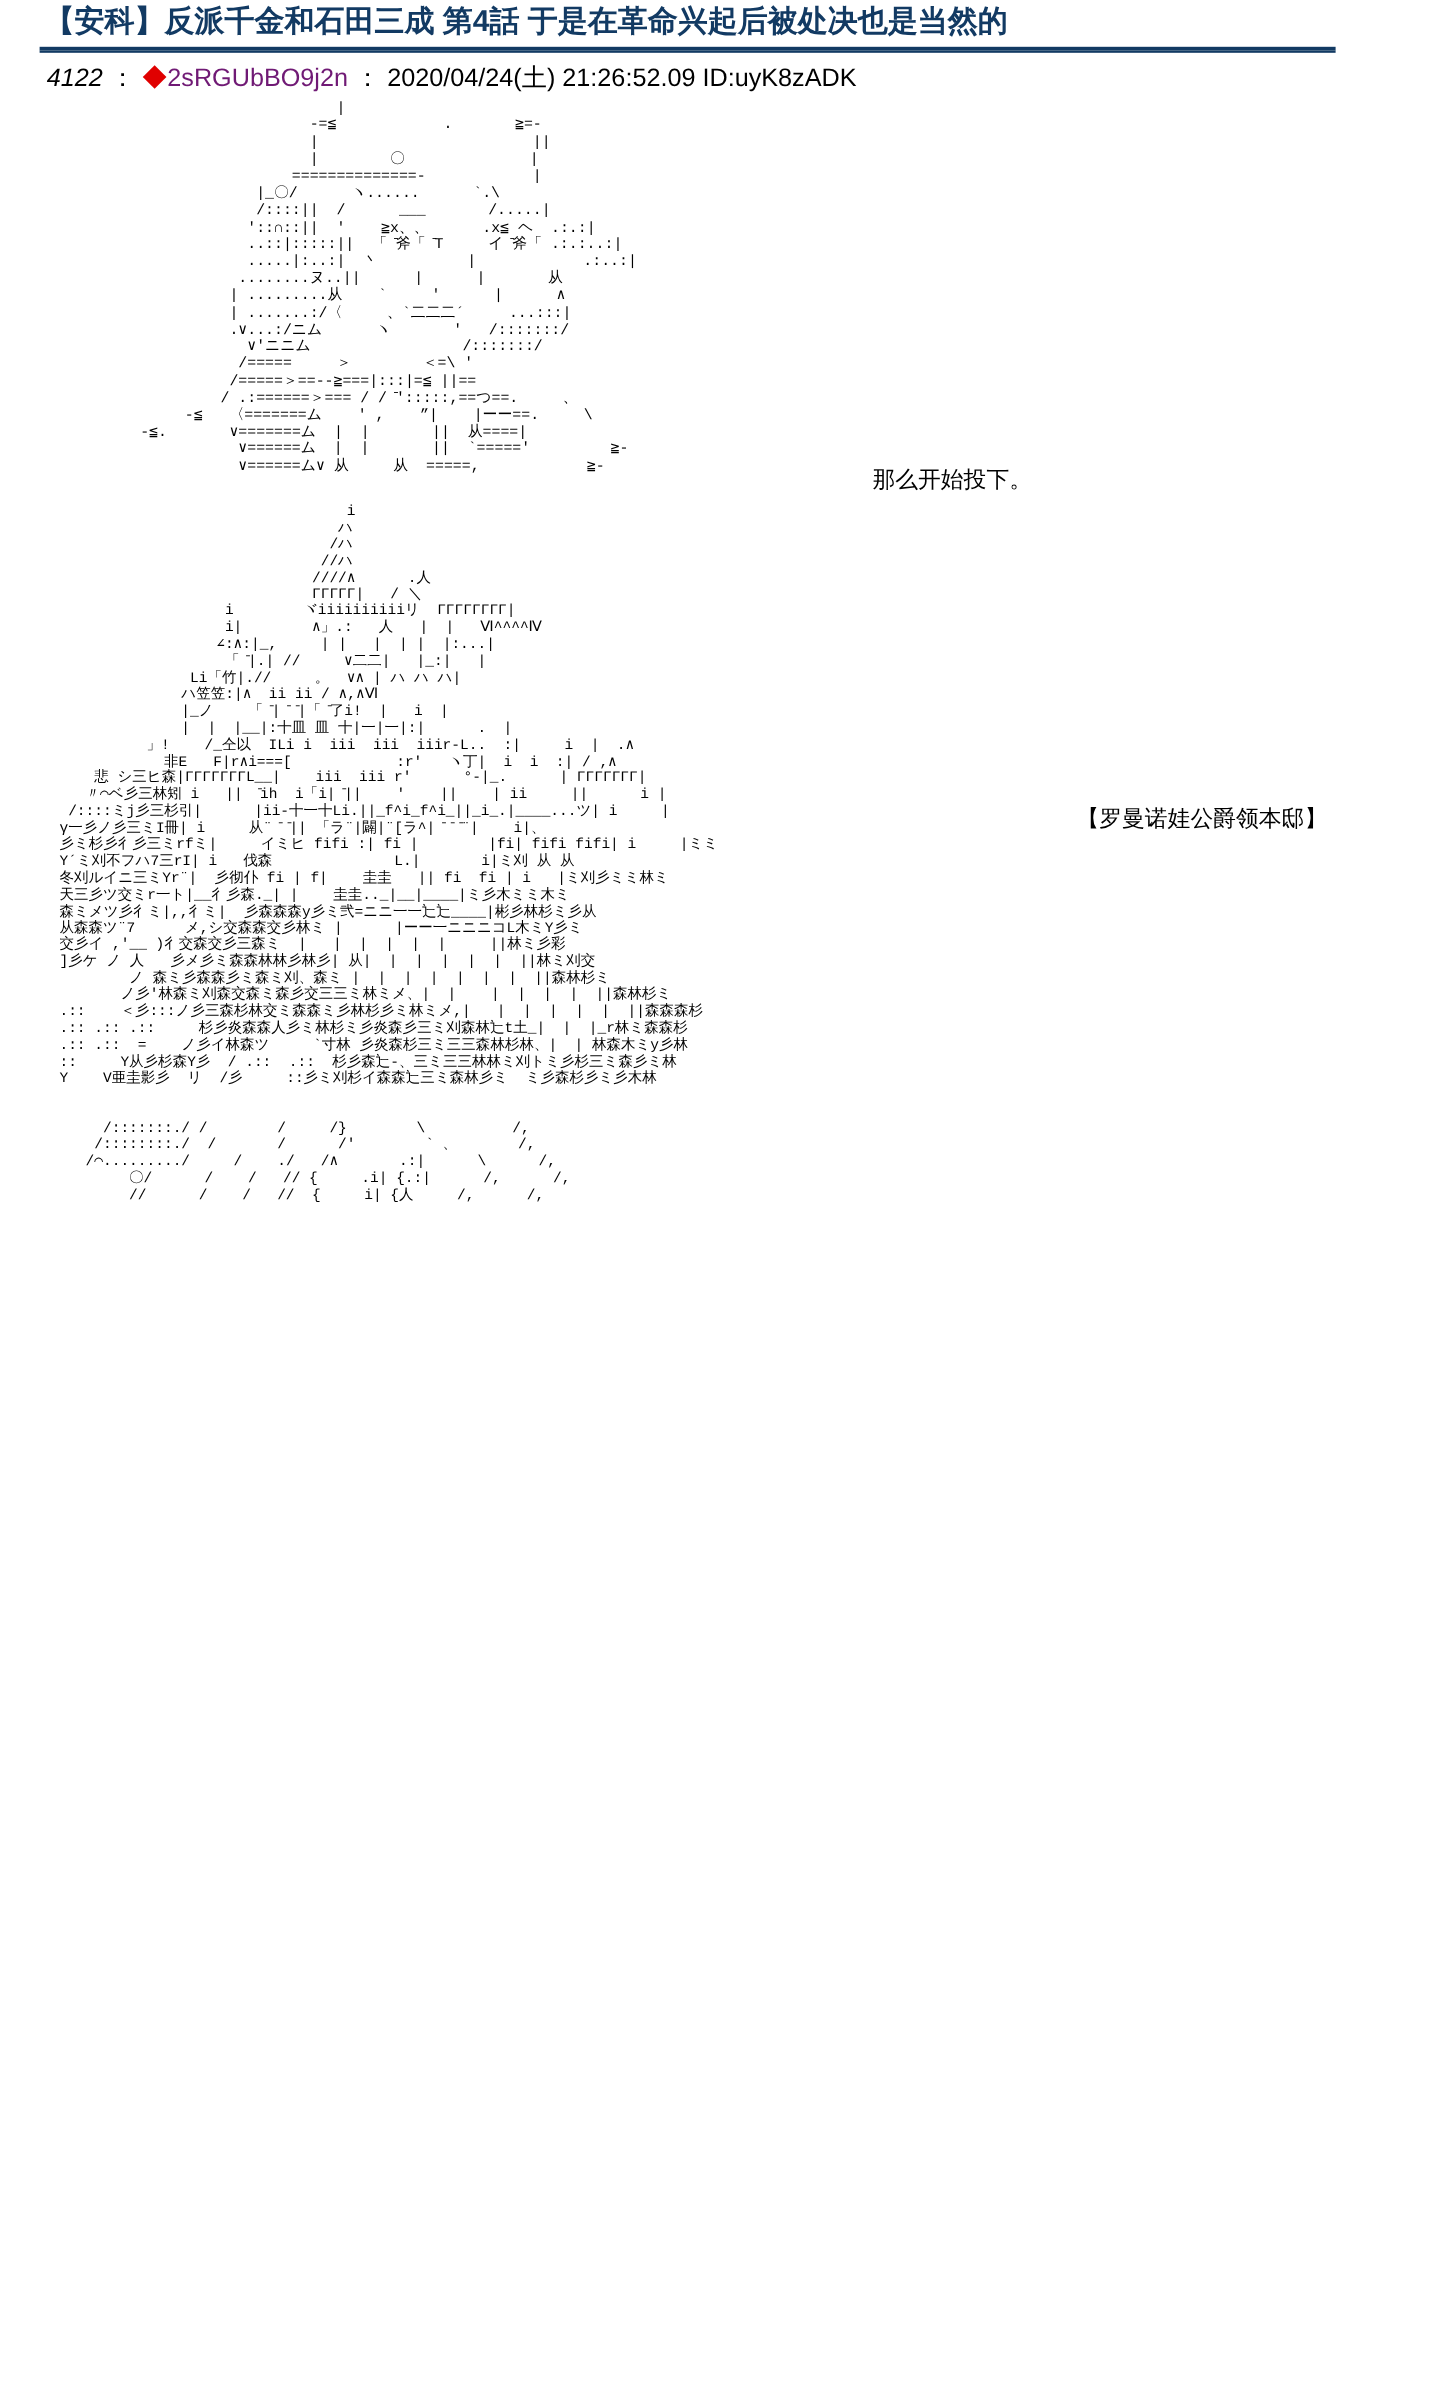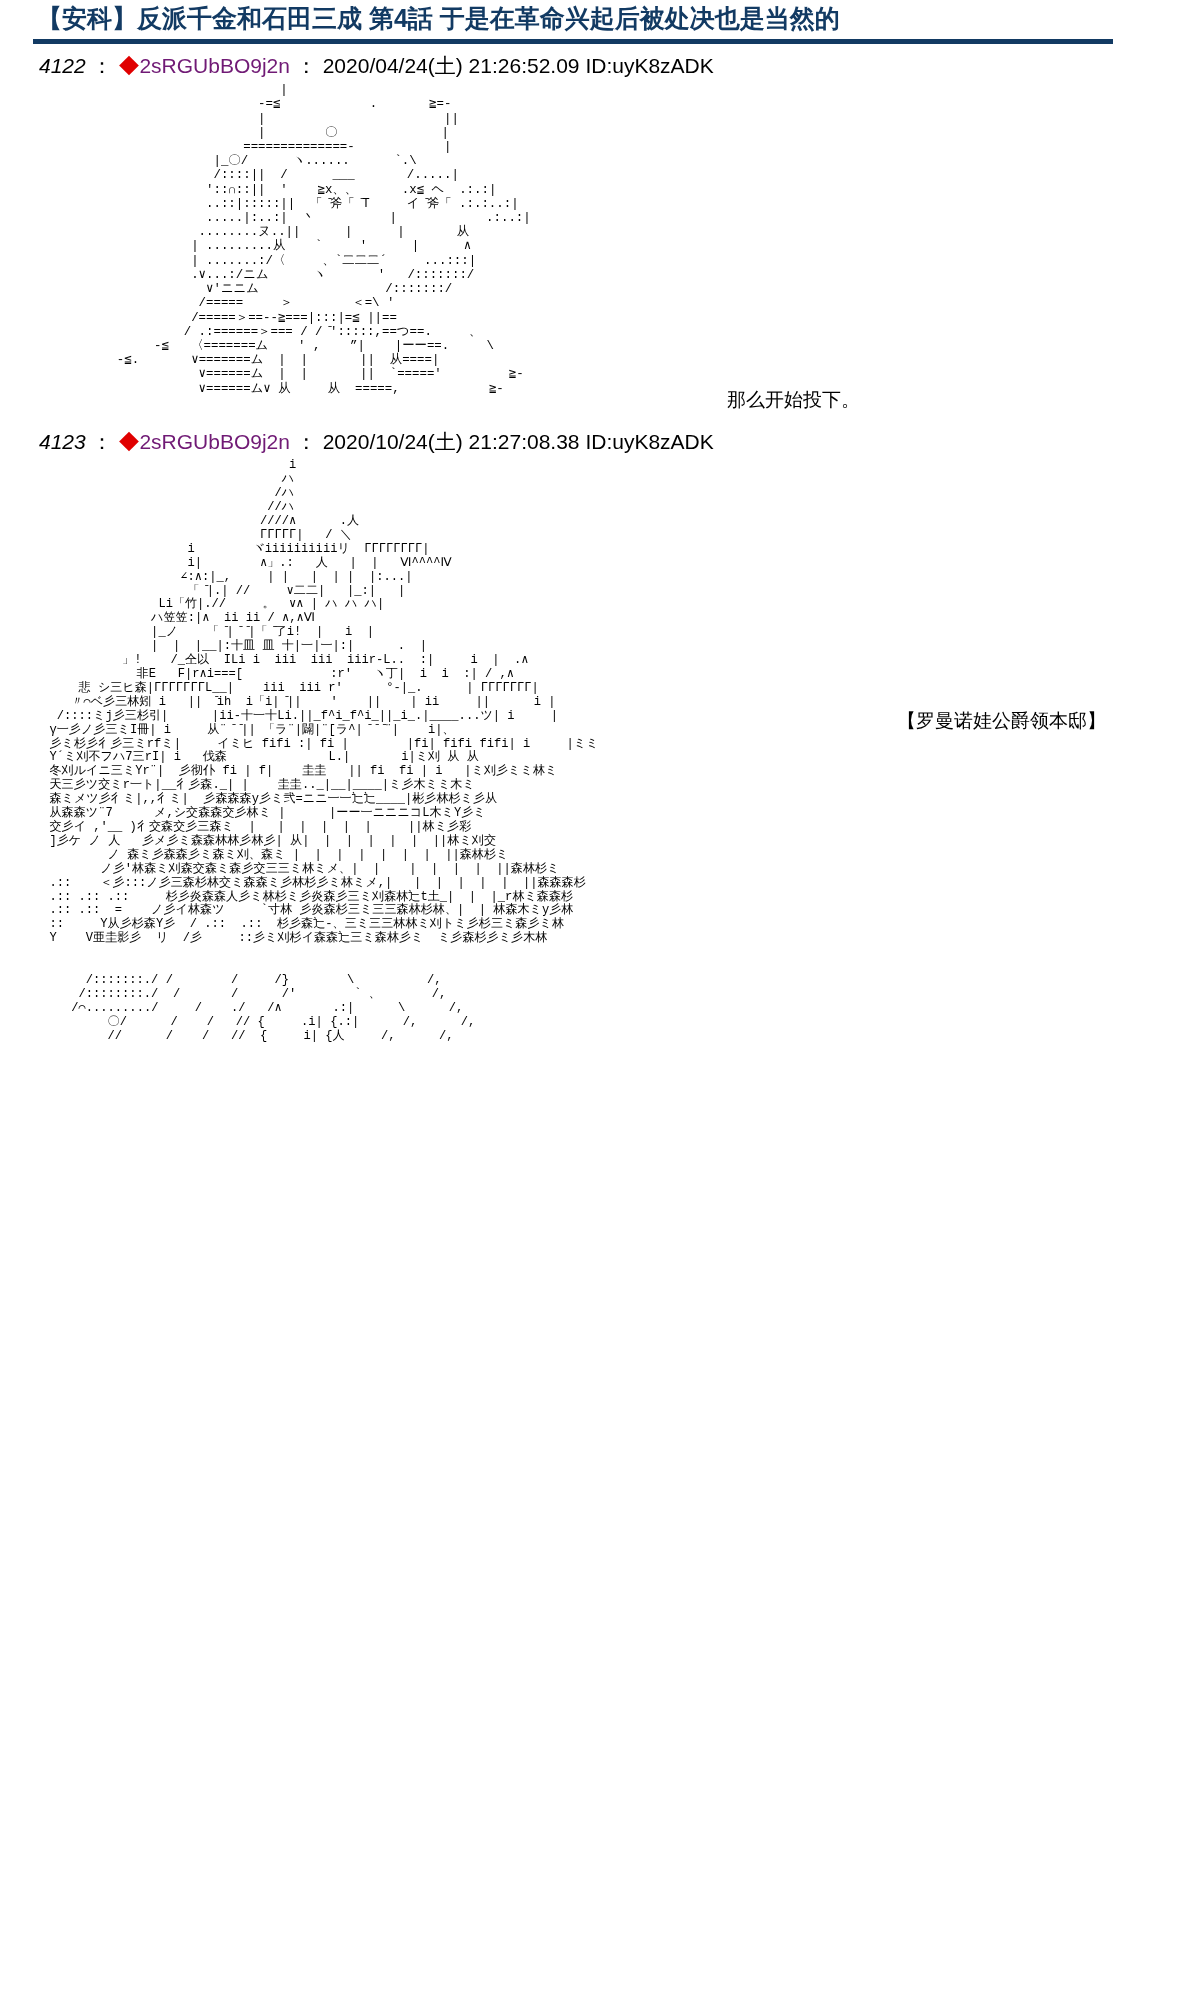--- a/index.html
+++ b/index.html
@@ -154,23 +154,20 @@
            -≦.       ∨=======ム  |  |       ||  从====|
                       ∨======ム  |  |       ||  `=====′         ≧-
                       ∨======ム∨ 从     从  =====,            ≧-
                                                                         </pre>
       <div class="caption" style="left:694px; top:304px;">那么开始投下。</div>
     </div>
     <div class="spacer-sm"></div>
   </div>
 
   <div class="post">
-    <div class="post-head">
-      <span class="post-num">4123</span><span> </span><span class="post-colon">：</span><span> </span><span class="post-diamond">◆</span><span class="post-name">2sRGUbBO9j2n</span><span> </span><span class="post-colon">：</span><span> </span><span class="post-date">2020/10/24(土) 21:27:08.38</span><span> </span><span class="post-id">ID:uyK8zADK</span>
-    </div>
     <div class="aa-wrap">
       <pre class="aa small">                                   i
                                   ハ
                                  /ハ
                                 //ハ
                                ////∧      .人
                                ΓΓΓΓΓ|   / ＼
                      i        ヾiiiiiiiiiiリ  ΓΓΓΓΓΓΓΓ|
                      i|        ∧」.:   人   |  |   Ⅵ^^^^Ⅳ
                     ∠:∧:|_,     | |   |  | |  |:...|

